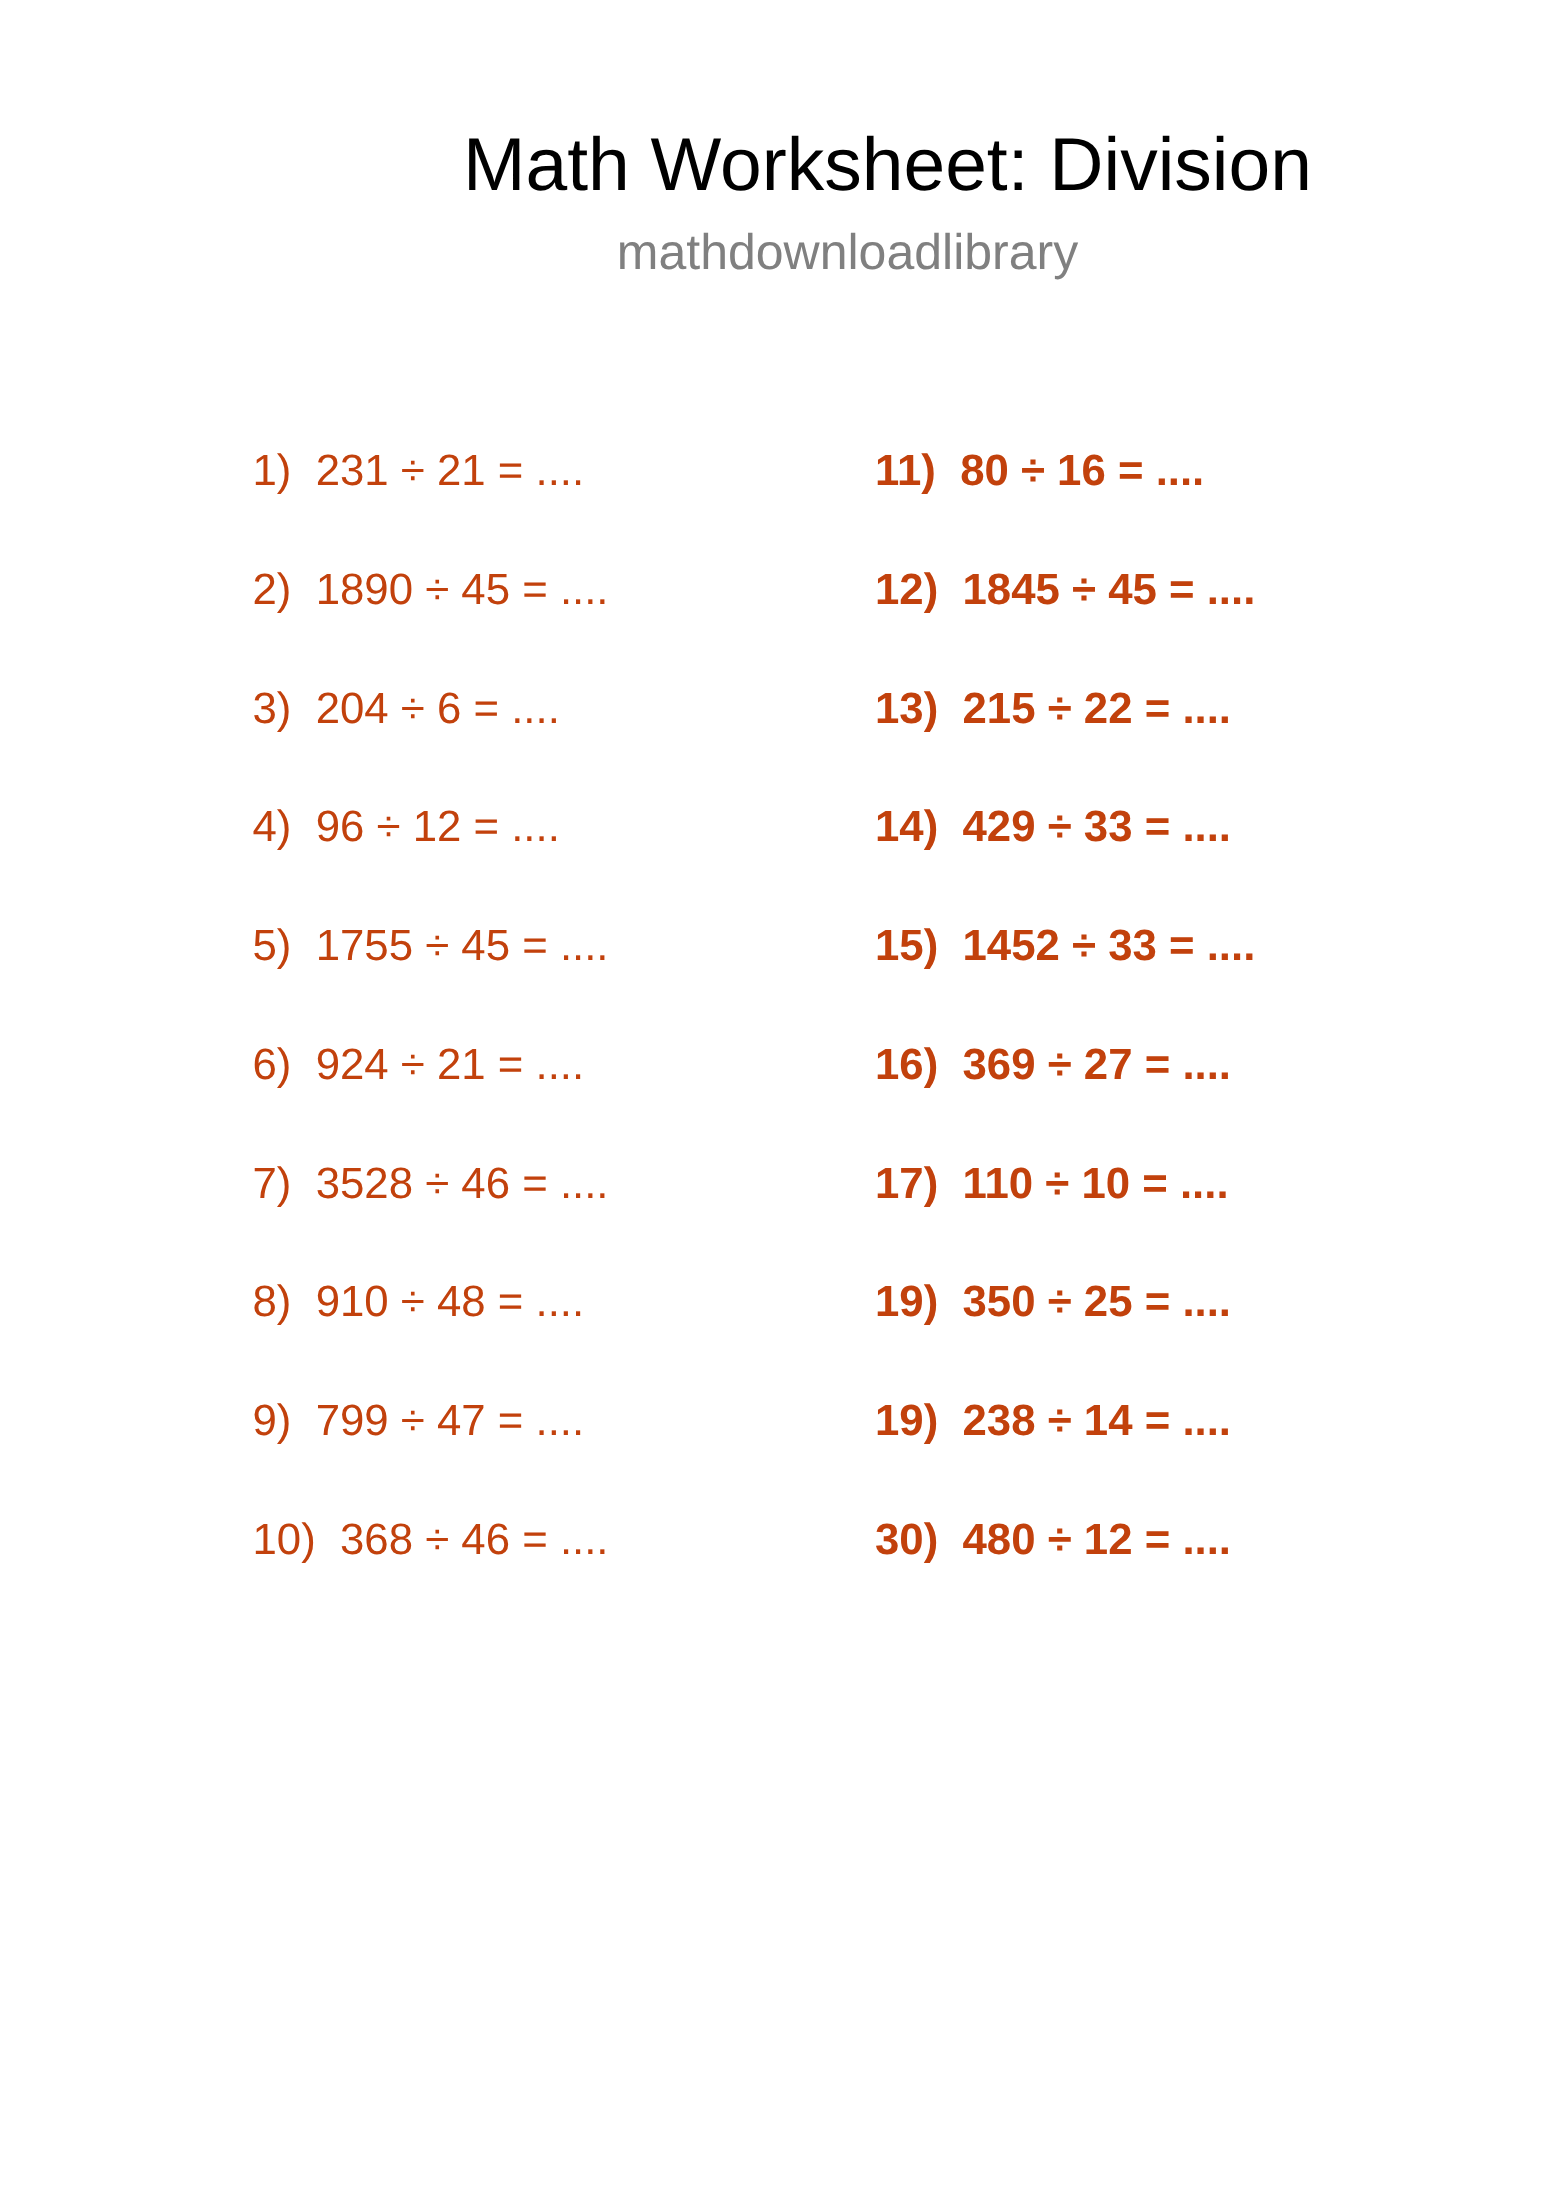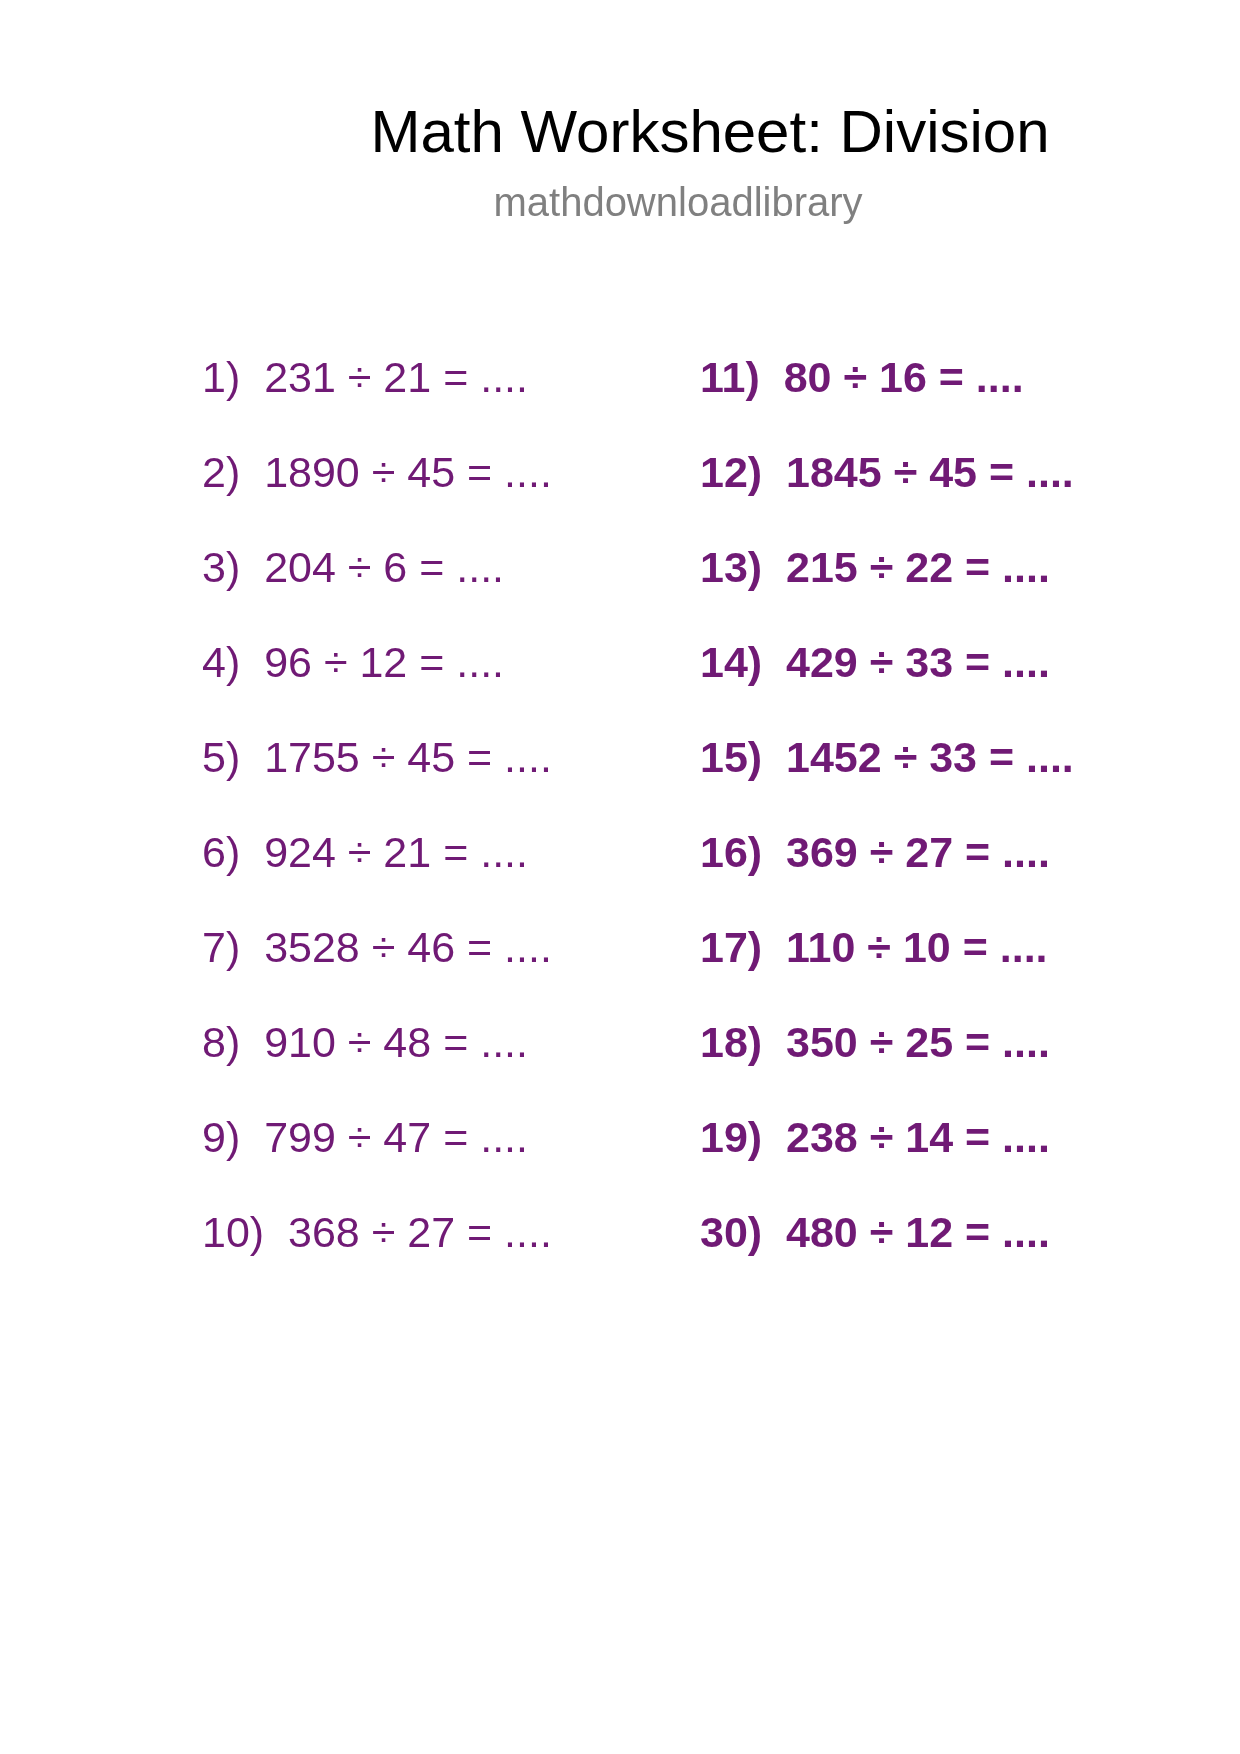--- a/index.html
+++ b/index.html
@@ -32,24 +32,24 @@
     width: 1356px;
     top: 178px;
     text-align: center;
     font-size: 40px;
     line-height: 48px;
     white-space: nowrap;
     color: #808080;
   }
   .problem {
     position: absolute;
-    font-size: 43px;
+    font-size: 35px;
     line-height: 54px;
     white-space: pre;
-    color: #701a75;
+    color: #c2410c;
   }
   .col-left { left: 202px; }
   .col-right { left: 700px; font-weight: bold; }
 </style>
 </head>
 <body>
 
 <div>
 
   <div class="title">Math Worksheet: Division</div>
@@ -58,29 +58,29 @@
   <div>
     <div class="problem col-left" style="top:350px">1)  231 ÷ 21 = ....</div>
     <div class="problem col-left" style="top:445px">2)  1890 ÷ 45 = ....</div>
     <div class="problem col-left" style="top:540px">3)  204 ÷ 6 = ....</div>
     <div class="problem col-left" style="top:635px">4)  96 ÷ 12 = ....</div>
     <div class="problem col-left" style="top:730px">5)  1755 ÷ 45 = ....</div>
     <div class="problem col-left" style="top:825px">6)  924 ÷ 21 = ....</div>
     <div class="problem col-left" style="top:920px">7)  3528 ÷ 46 = ....</div>
     <div class="problem col-left" style="top:1015px">8)  910 ÷ 48 = ....</div>
     <div class="problem col-left" style="top:1110px">9)  799 ÷ 47 = ....</div>
-    <div class="problem col-left" style="top:1205px">10)  368 ÷ 27 = ....</div>
+    <div class="problem col-left" style="top:1205px">10)  368 ÷ 46 = ....</div>
   </div>
 
   <div>
     <div class="problem col-right" style="top:350px">11)  80 ÷ 16 = ....</div>
     <div class="problem col-right" style="top:445px">12)  1845 ÷ 45 = ....</div>
     <div class="problem col-right" style="top:540px">13)  215 ÷ 22 = ....</div>
     <div class="problem col-right" style="top:635px">14)  429 ÷ 33 = ....</div>
     <div class="problem col-right" style="top:730px">15)  1452 ÷ 33 = ....</div>
     <div class="problem col-right" style="top:825px">16)  369 ÷ 27 = ....</div>
     <div class="problem col-right" style="top:920px">17)  110 ÷ 10 = ....</div>
-    <div class="problem col-right" style="top:1015px">18)  350 ÷ 25 = ....</div>
+    <div class="problem col-right" style="top:1015px">19)  350 ÷ 25 = ....</div>
     <div class="problem col-right" style="top:1110px">19)  238 ÷ 14 = ....</div>
     <div class="problem col-right" style="top:1205px">30)  480 ÷ 12 = ....</div>
   </div>
 
 </div>
 
 </body></html>

